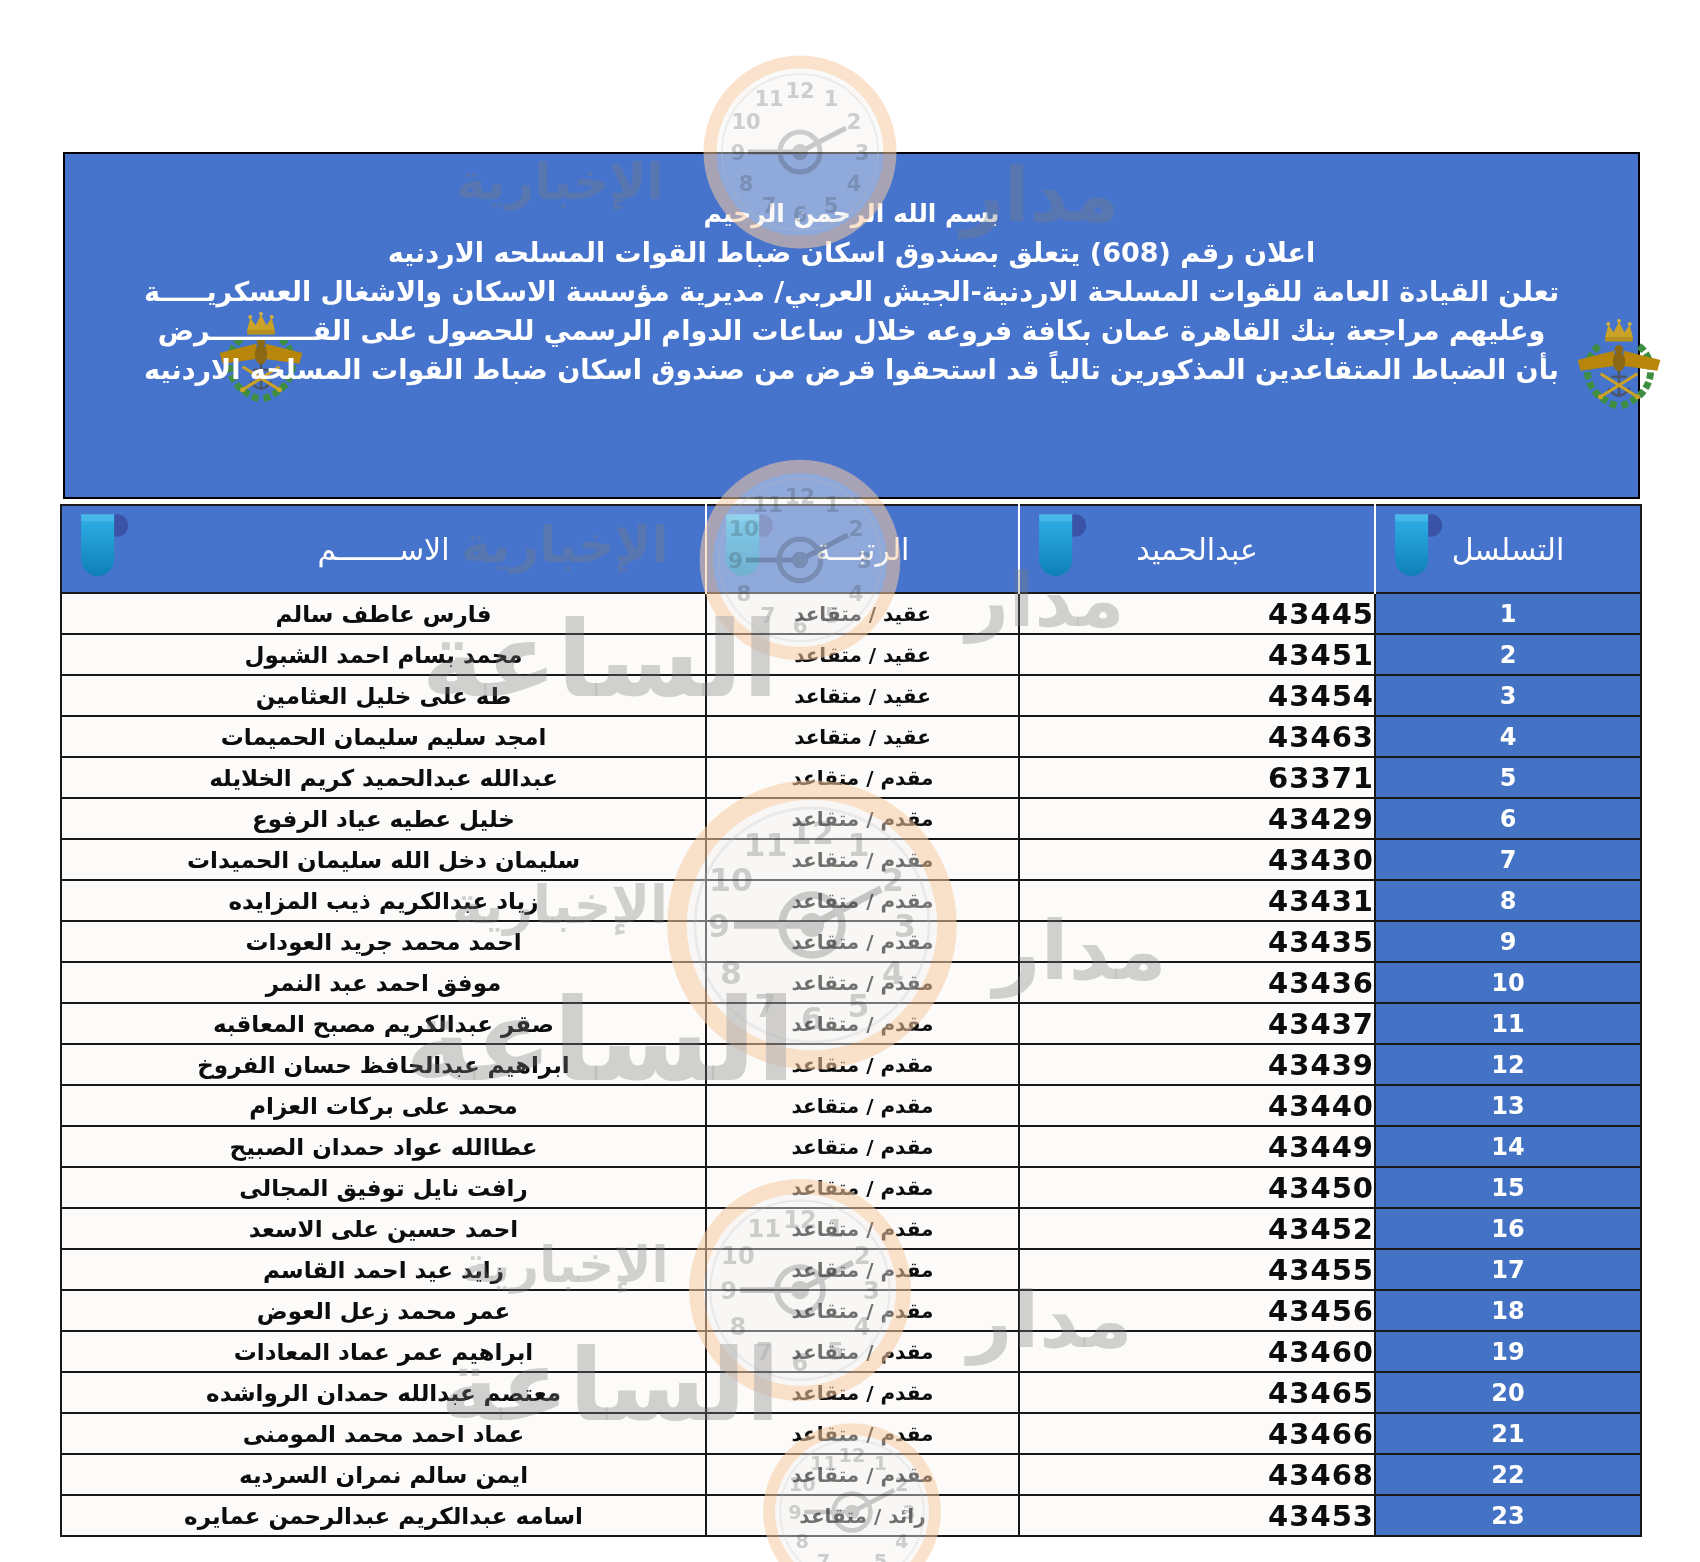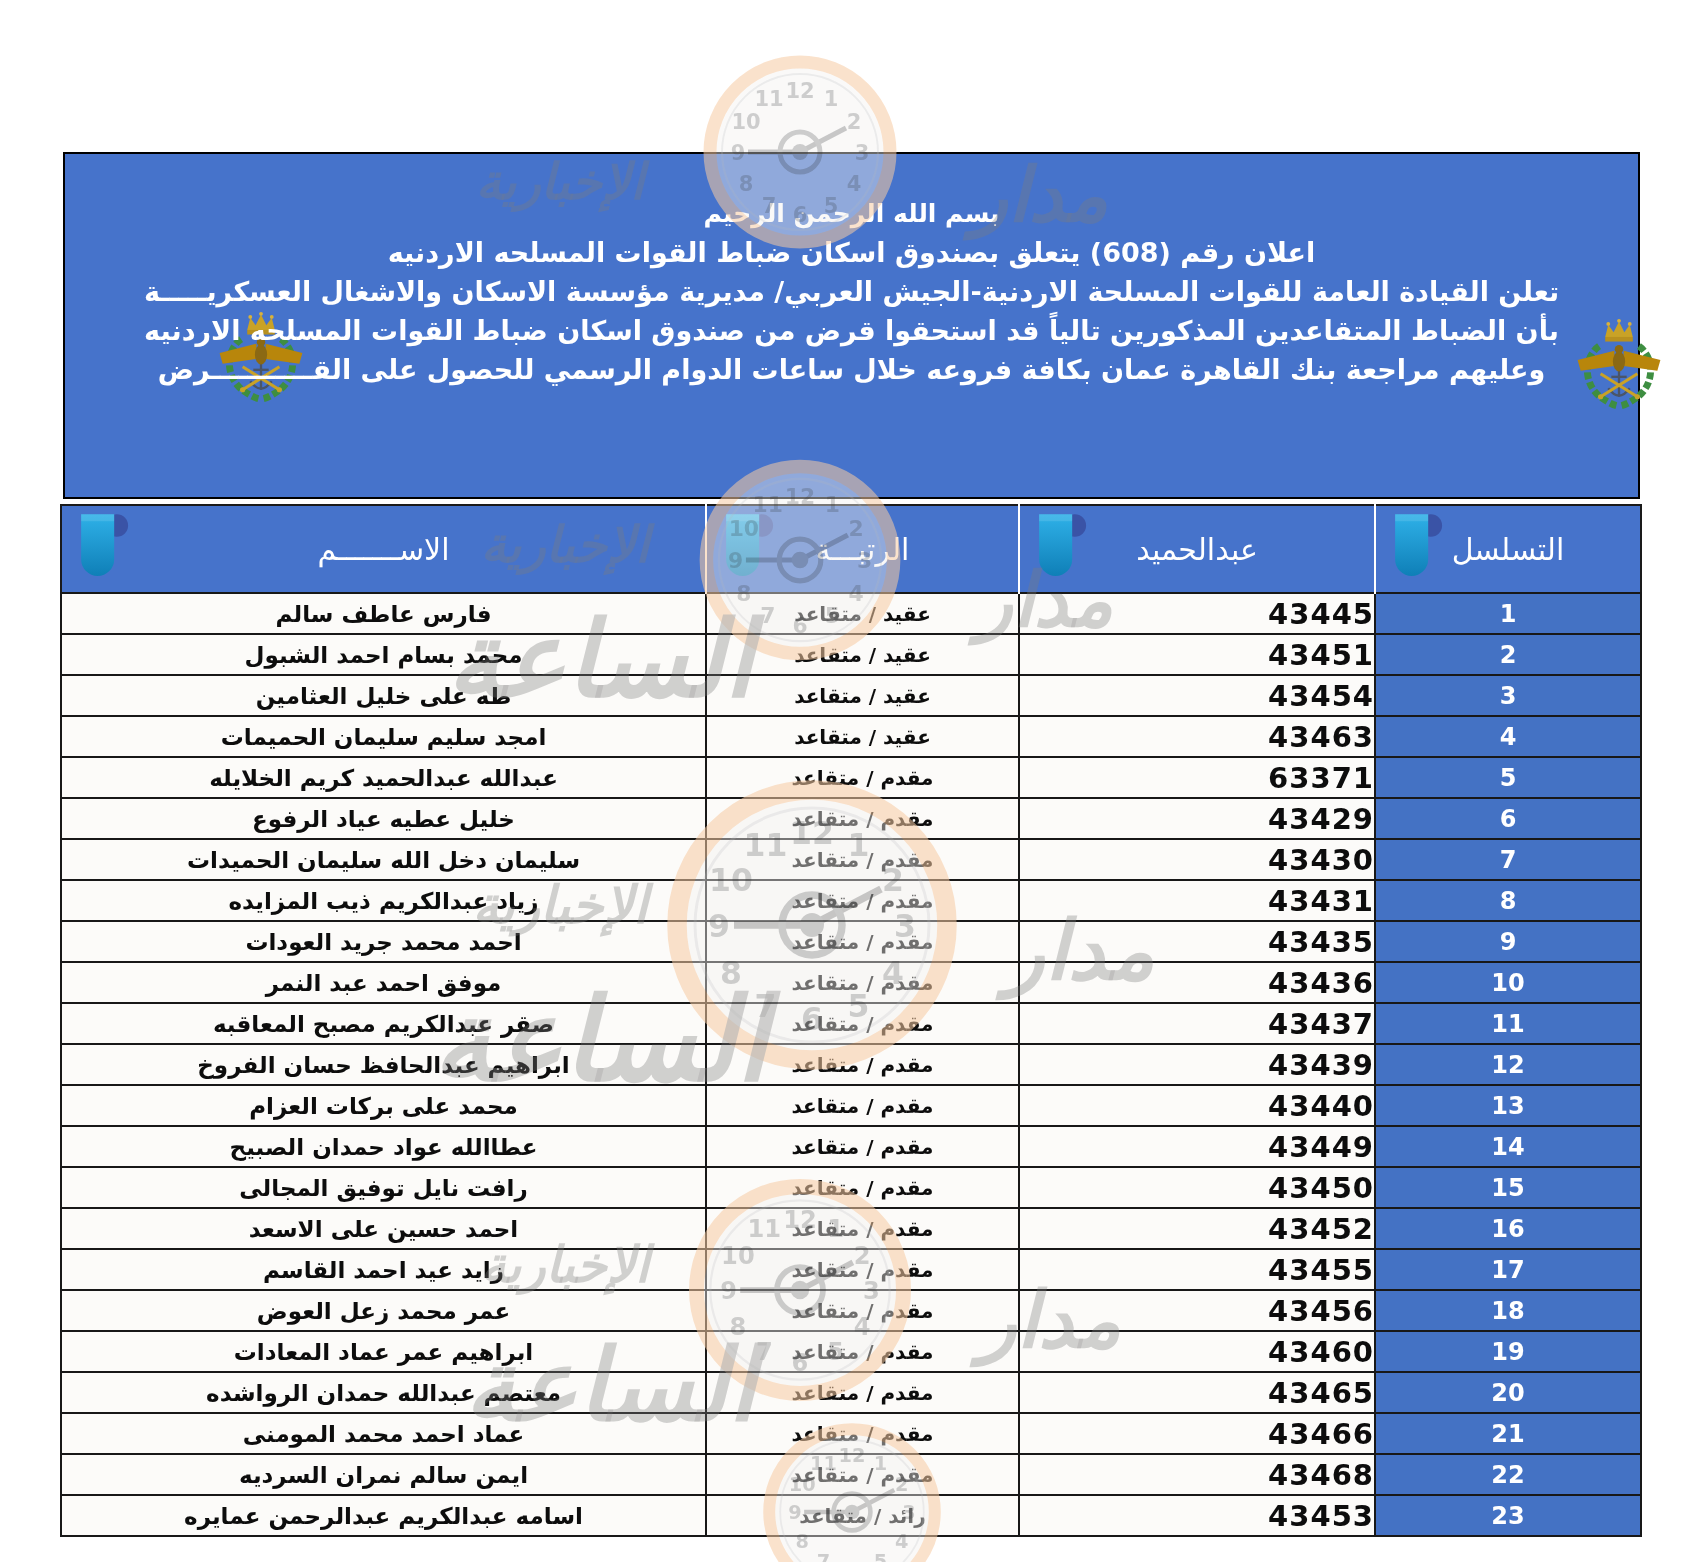--- a/index.html
+++ b/index.html
@@ -51,21 +51,20 @@
 
   
   .watermark-layer{
     position:absolute;inset:0;pointer-events:none;z-index:30;opacity:.55;
   }
   .wm-clock{position:absolute;}
   .wm-text{
     position:absolute;transform:translate(-50%,-50%);
     font-weight:bold;color:rgba(125,125,125,.62);white-space:nowrap;
     direction:rtl;
-    font-style:italic;
   }
   .svg-defs{position:absolute;width:0;height:0;overflow:hidden;}
 </style>
 </head>
 <body>
 
 <svg class="svg-defs" aria-hidden="true">
   <defs>
     <linearGradient id="ribGrad" x1="0" y1="0" x2="0" y2="1">
       <stop offset="0" stop-color="#2FB1E8"></stop>
@@ -130,22 +129,22 @@
     <svg class="emblem left" viewBox="0 0 120 120">
         <use href="#jaf-emblem"></use>
       </svg>
     <svg class="emblem right" viewBox="0 0 120 120">
         <use href="#jaf-emblem"></use>
       </svg>
     <div class="header-text">
       <div class="hline first">بسم الله الرحمن الرحيم</div>
       <div class="hline">اعلان رقم (608) يتعلق بصندوق اسكان ضباط القوات المسلحه الاردنيه</div>
       <div class="hline">تعلن القيادة العامة للقوات المسلحة الاردنية-الجيش العربي/ مديرية مؤسسة الاسكان والاشغال العسكريـــــة</div>
+      <div class="hline">وعليهم مراجعة بنك القاهرة عمان بكافة فروعه خلال ساعات الدوام الرسمي للحصول على القـــــــــــرض</div>
       <div class="hline">بأن الضباط المتقاعدين المذكورين تالياً قد استحقوا قرض من صندوق اسكان ضباط القوات المسلحه الاردنيه</div>
-      <div class="hline">وعليهم مراجعة بنك القاهرة عمان بكافة فروعه خلال ساعات الدوام الرسمي للحصول على القـــــــــــرض</div>
     </div>
   </div>
 
   <table class="doc-table" dir="rtl">
     <colgroup>
       <col style="width:266px">
         <col style="width:356px">
         <col style="width:313px">
         <col style="width:645px">
     </colgroup>

